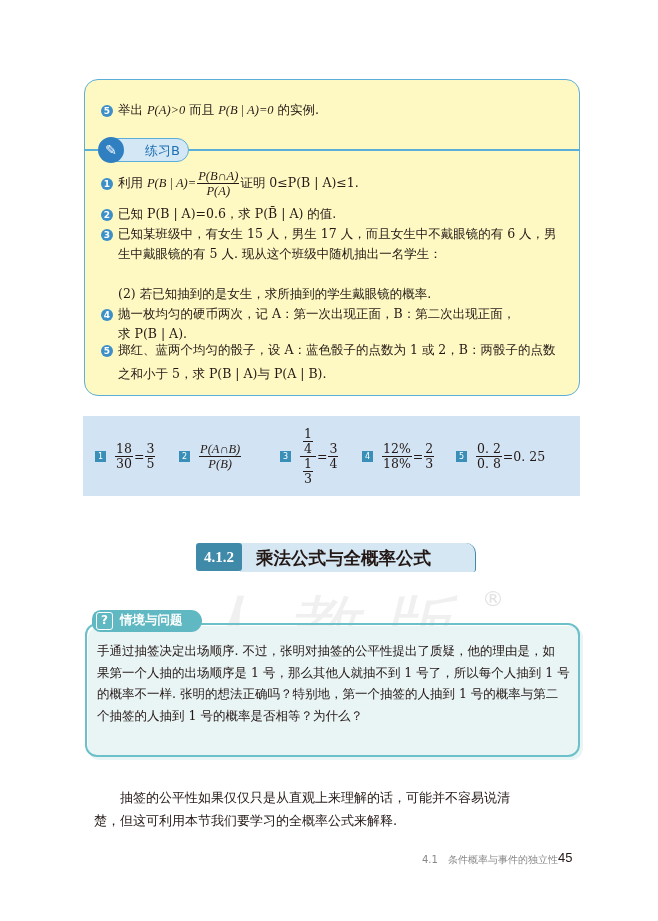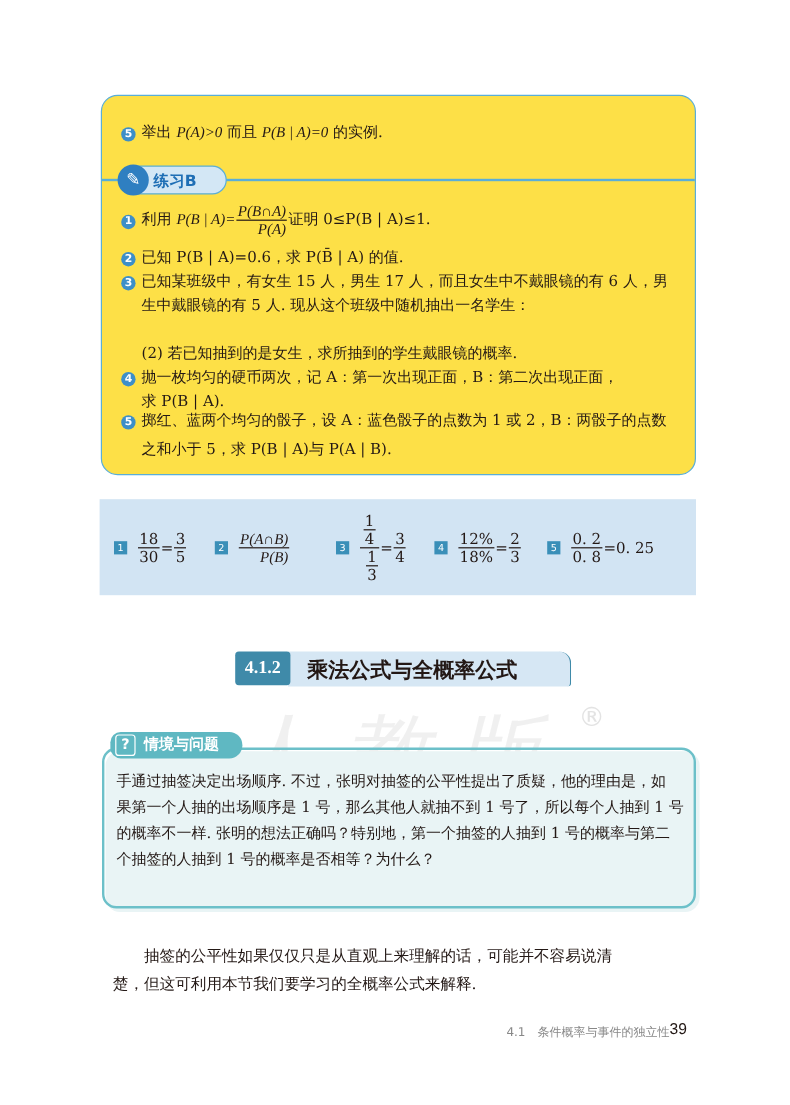--- a/index.html
+++ b/index.html
@@ -3,43 +3,43 @@
 <meta charset="utf-8">
 <style>
   * { box-sizing: border-box; margin: 0; padding: 0; }
   html, body { width: 658px; height: 921px; background: #ffffff; overflow: hidden; }
   body { position: relative; font-family: "DejaVu Serif", "Liberation Serif", serif; color: #231815; font-size: 12.5px; }
   .math { font-family: "Liberation Serif", "DejaVu Serif", serif; font-style: italic; }
 
   
   .ex-box {
     position: absolute; left: 84px; top: 79px; width: 496px; height: 317px;
-    border: 1.6px solid #5aaed8; border-radius: 14px; background: #fde047;
+    border: 1.6px solid #5aaed8; border-radius: 14px; background: #fef9c3;
   }
   .ex-row { position: absolute; left: 16px; font-size: 12.5px; line-height: 16px; white-space: nowrap; }
   .num-circle {
     display: inline-block; width: 12px; height: 12px; border-radius: 50%;
     background: #3d8fc8; color: #fff; font-size: 9px; line-height: 12px; text-align: center;
     font-family: "DejaVu Sans", sans-serif; font-weight: bold; vertical-align: 0px; margin-right: 5px;
   }
   .divider-line { position: absolute; left: 0; right: 0; top: 69px; height: 1.5px; background: #5aaed8; }
   .practice-tag {
     position: absolute; left: 16px; top: 58px; height: 24px; width: 88px;
     background: #d3e7f5; border: 1.5px solid #5aaed8; border-radius: 12px;
   }
   .practice-icon {
     position: absolute; left: -4px; top: -2px; width: 26px; height: 26px; border-radius: 50%;
     background: #2f7fc1; color: #fff; text-align: center; line-height: 26px; font-size: 14px;
     font-family: "DejaVu Sans", sans-serif;
   }
   .practice-label {
-    position: absolute; left: 26px; top: 3px; font-family: "DejaVu Sans", sans-serif;
-    font-weight: bold; color: #1f6fb5; font-size: 13px;
-  }
-  .frac { display: inline-block; vertical-align: middle; text-align: right; margin: 0 1px; }
+    position: absolute; left: 43px; top: 3px; font-family: "DejaVu Sans", sans-serif;
+    font-weight: normal; color: #1f6fb5; font-size: 13px;
+  }
+  .frac { display: inline-block; vertical-align: middle; text-align: center; margin: 0 1px; }
   .frac > span { display: block; line-height: 14px; padding: 0 1px; }
   .frac > span.num { border-bottom: 1px solid #231815; }
 
   
   .ans-strip {
     position: absolute; left: 83px; top: 416px; width: 497px; height: 80px;
     background: #d2e4f3;
   }
   .ans-item { position: absolute; top: 0; height: 80px; display: flex; align-items: center; font-size: 12.5px; white-space: nowrap; }
   .sq-num {
@@ -237,13 +237,13 @@
   <span class="line">的概率不一样. 张明的想法正确吗？特别地，第一个抽签的人抽到 1 号的概率与第二</span>
   <span class="line">个抽签的人抽到 1 号的概率是否相等？为什么？</span>
 </div>
 
 <div class="body-para">
   <span class="line">　　抽签的公平性如果仅仅只是从直观上来理解的话，可能并不容易说清</span>
   <span class="line">楚，但这可利用本节我们要学习的全概率公式来解释.</span>
 </div>
 
 <div class="footer-chapter">4.1　条件概率与事件的独立性</div>
-<div class="footer-page">39</div>
+<div class="footer-page">45</div>
 
 </body></html>

